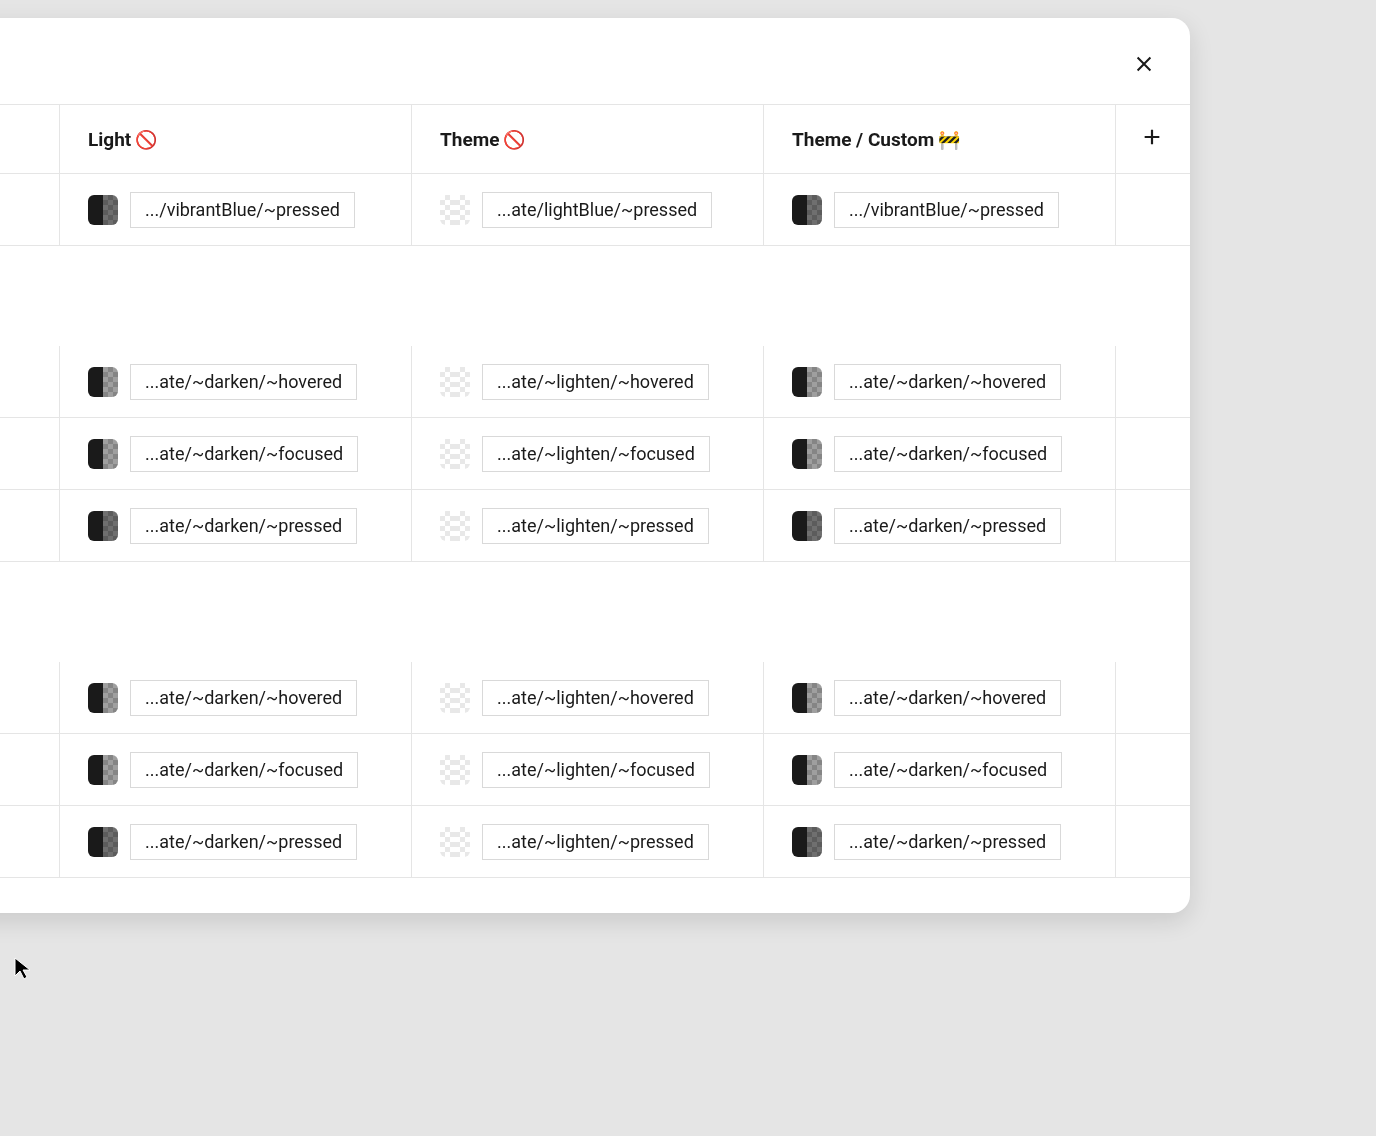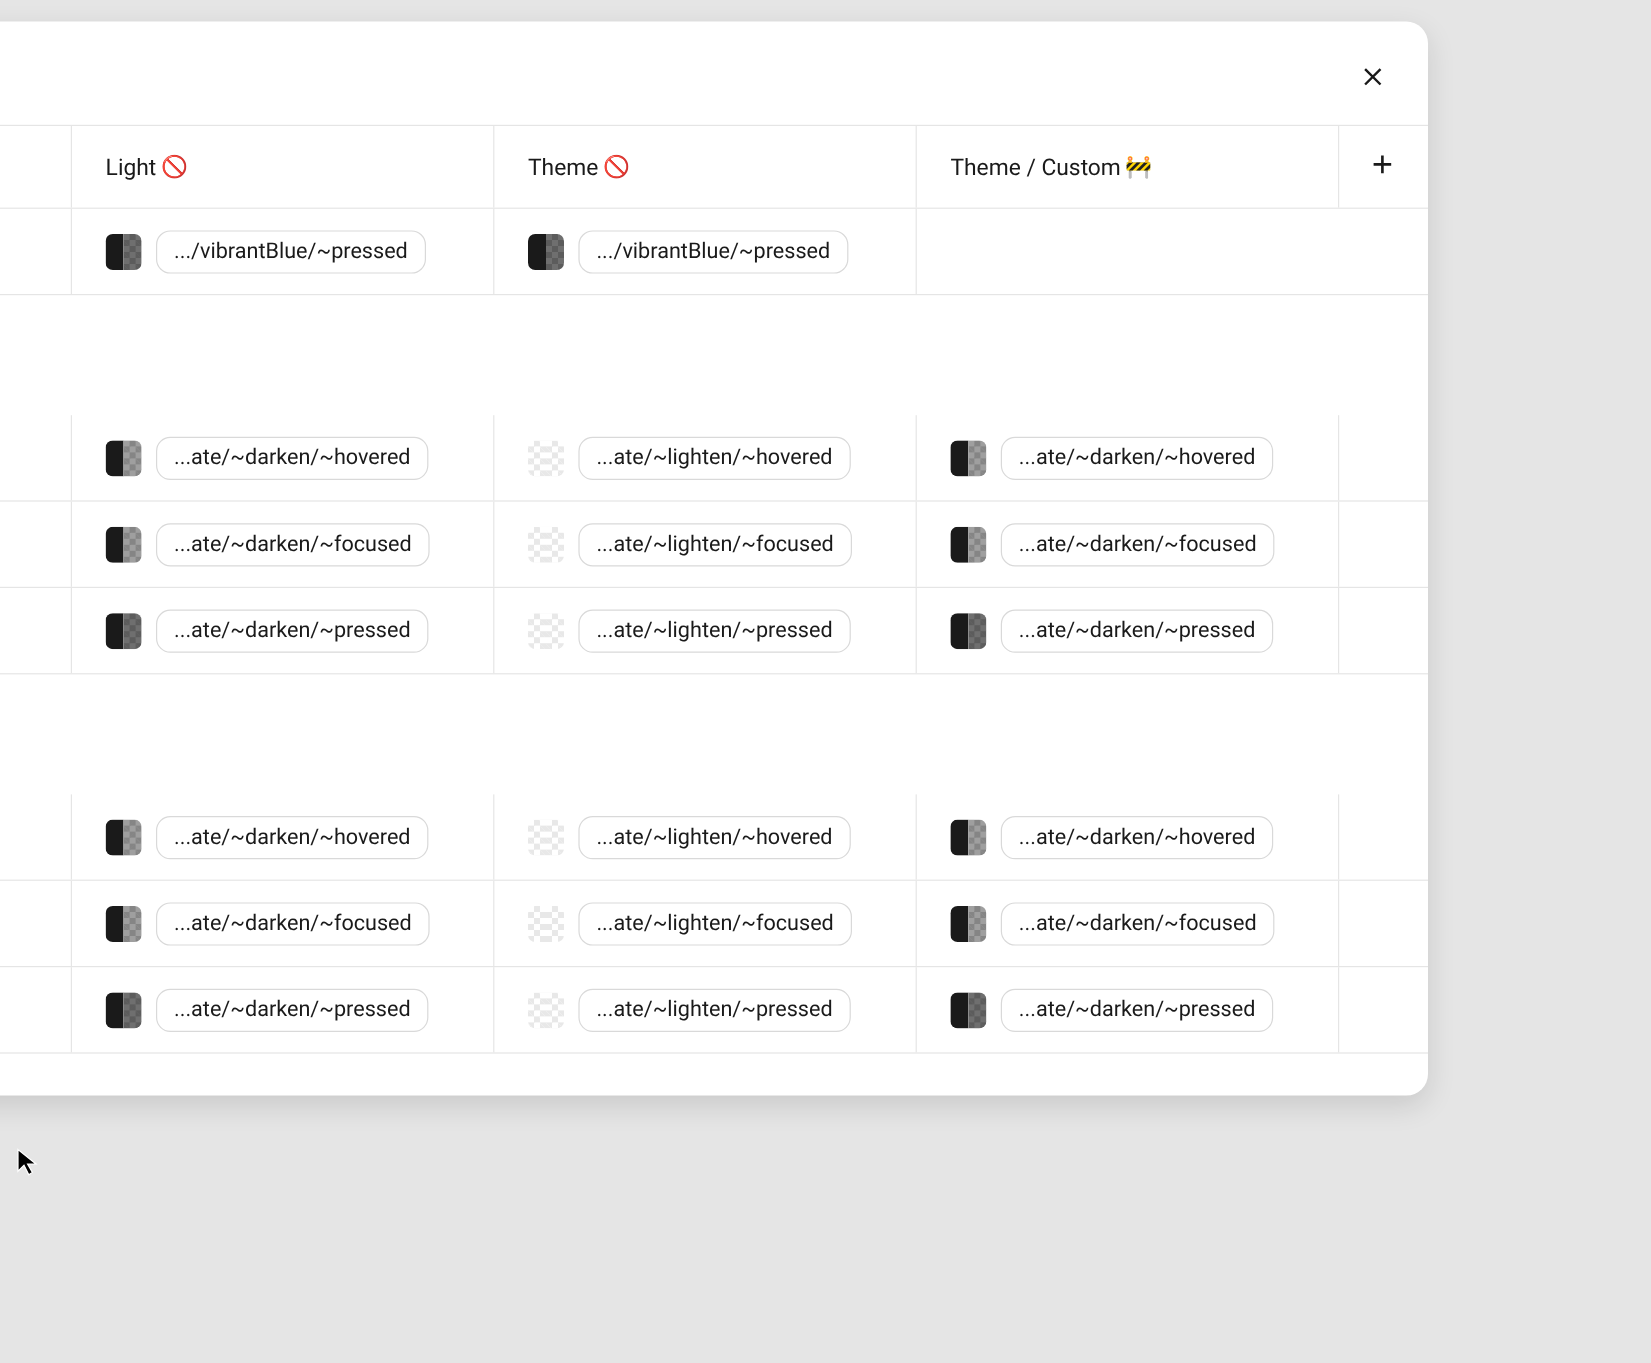--- a/index.html
+++ b/index.html
@@ -53,21 +53,21 @@
   display:flex;
   align-items:center;
 }
 .col-partial { width: 180px; padding-left: 20px;}
 .col-light { width: 352px; padding-left: 28px;}
 .col-dark  { width: 352px; padding-left: 28px;}
 .col-theme { width: 352px; padding-left: 28px;}
 .col-add   { width: 72px; border-right:none; justify-content:center; }
 .header-label {
   font-size: 19px;
-  font-weight: 400;
+  font-weight: 700;
   color: #1a1a1a;
   display:flex;
   align-items:center;
   gap:4px;
 }
 .emoji { font-size:18px; }
 .add-icon svg { width:22px; height:22px; stroke:#1a1a1a; stroke-width:2.4; }
 
 .data-row {
   display:flex;
@@ -118,21 +118,21 @@
   background-position: 0 0, 0 5px, 5px -5px, -5px 0px;
   background-color: #fff;
 }
 .swatch.theme-b .half-left { background:#1a1a1a; }
 .swatch.theme-b .half-right.overlay { background: rgba(0,0,0,0.35);}
 .swatch.theme-c .half-left { background:#1a1a1a; }
 .swatch.theme-c .half-right.overlay { background: rgba(0,0,0,0.55);}
 
 .pill {
   border: 1px solid #d9d9d9;
-  border-radius: 12px;
+  border-radius: 0;
   height: 36px;
   padding: 0 14px;
   display:flex;
   align-items:center;
   font-size: 18px;
   color:#1a1a1a;
   background:#fff;
   white-space:nowrap;
   overflow:hidden;
 }
@@ -197,20 +197,31 @@
           <div class="swatch theme-c">
               <div class="half-left"></div>
               <div class="half-right checker"></div>
               <div class="half-right overlay"></div>
             </div>
           <div class="pill">
               <span>.../vibrantBlue/~pressed</span>
             </div>
         </div>
       </div>
+      <div class="col col-dark">
+        <div class="cell-content">
+          <div class="swatch">
+              <div class="half-left checker-light"></div>
+              <div class="half-right checker-light"></div>
+            </div>
+          <div class="pill">
+              <span>...ate/lightBlue/~pressed</span>
+            </div>
+        </div>
+      </div>
       <div class="col col-theme">
         <div class="cell-content">
           <div class="swatch theme-c">
               <div class="half-left"></div>
               <div class="half-right checker"></div>
               <div class="half-right overlay"></div>
             </div>
           <div class="pill">
               <span>.../vibrantBlue/~pressed</span>
             </div>

